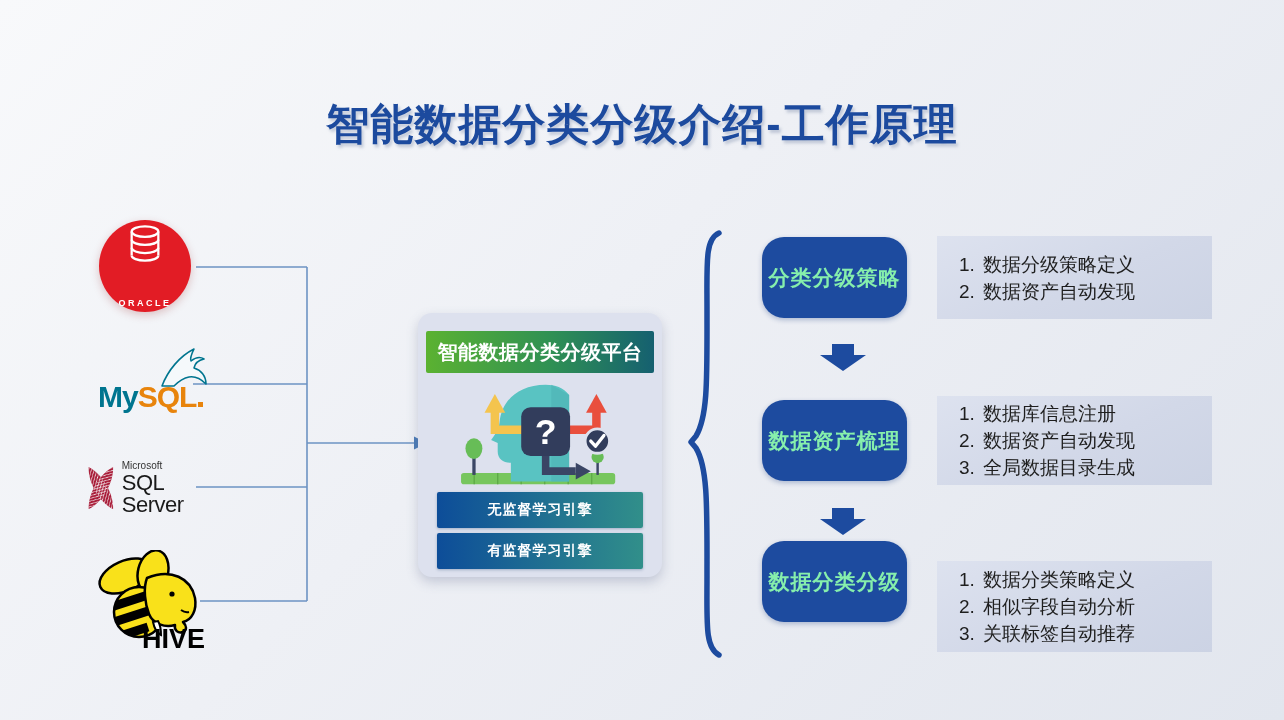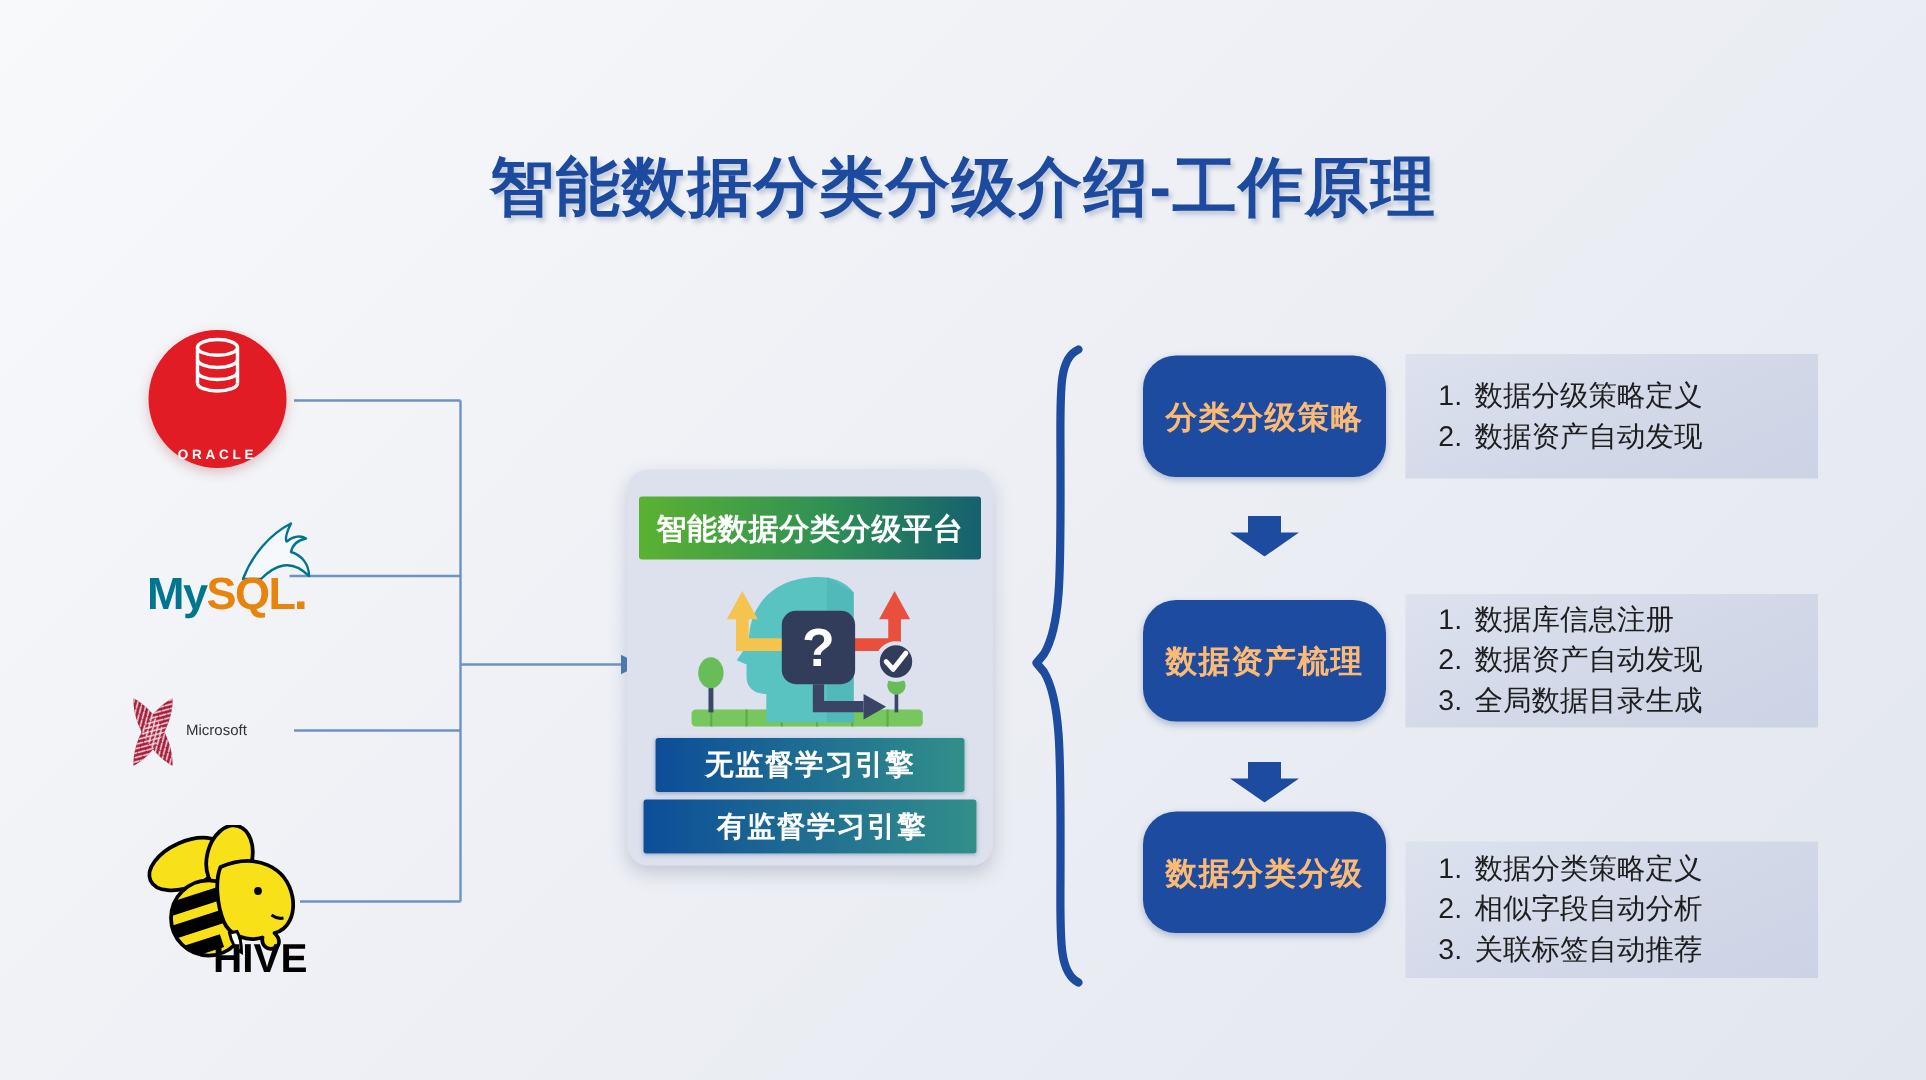--- a/index.html
+++ b/index.html
@@ -44,32 +44,32 @@
     position:absolute;left:8px;right:8px;top:18px;height:42px;border-radius:2px;
     background:linear-gradient(90deg,#5bb231 0%,#2f9054 55%,#156070 100%);
     display:flex;align-items:center;justify-content:center;
     color:#fff;font-size:20px;font-weight:700;letter-spacing:.5px;
   }
   .card-illustration{position:absolute;left:28px;top:62px;}
   .engine-btn{
     position:absolute;left:50%;transform:translateX(-50%);width:206px;height:36px;border-radius:2px;
     background:linear-gradient(90deg,#0d4d99 0%,#318f8a 100%);
     display:flex;align-items:center;justify-content:center;
-    color:#fff;font-size:19px;font-weight:700;letter-spacing:1px;
+    color:#fff;font-size:14px;font-weight:700;letter-spacing:1px;
     box-shadow:0 1px 3px rgba(20,60,110,.3);
   }
   .engine-btn.e1{top:179px;}
-  .engine-btn.e2{top:220px;padding-left:16px;}
+  .engine-btn.e2{top:220px;}
   
   .brace{position:absolute;left:683px;top:228px;}
   
   .step-box{
-    position:absolute;left:762px;width:162px;border-radius:22px;background:#1d4b9f;
+    position:absolute;left:762px;width:145px;border-radius:22px;background:#1d4b9f;
     display:flex;align-items:center;justify-content:center;
-    color:#fdba74;font-size:21px;font-weight:700;letter-spacing:1px;
+    color:#86efac;font-size:21px;font-weight:700;letter-spacing:1px;
     box-shadow:0 2px 5px rgba(25,60,130,.3);
   }
   .gray-box{
     position:absolute;left:937px;width:275px;background:#d3d9e8;
     display:flex;align-items:center;
     background:linear-gradient(155deg,#dde2ef 0%,#d2d8e8 55%,#ccd3e4 100%);
   }
   .step-list{
     margin:0;padding:0 0 0 43px;color:#1e1e1e;font-size:19px;line-height:27px;
   }
@@ -140,20 +140,21 @@
       </defs>
       <g>
         <path d="M18 1 C 9 15 9 39 18 53 C 27 39 27 15 18 1 Z" transform="rotate(30 18 27)" fill="#a91e3a"></path>
         <path d="M18 1 C 9 15 9 39 18 53 C 27 39 27 15 18 1 Z" transform="rotate(-30 18 27)" fill="#a91e3a"></path>
         <path d="M18 1 C 9 15 9 39 18 53 C 27 39 27 15 18 1 Z" transform="rotate(30 18 27)" fill="url(#hatch)"></path>
         <path d="M18 1 C 9 15 9 39 18 53 C 27 39 27 15 18 1 Z" transform="rotate(-30 18 27)" fill="url(#hatch)"></path>
       </g>
     </svg>
     <div class="sqlserver-text">
       <span class="sqlserver-ms">Microsoft</span>
+      <span class="sqlserver-main">SQL Server</span>
     </div>
   </div>
 
   <div class="hive">
     <svg width="112" height="102" viewBox="0 0 112 102">
 
       <ellipse cx="30" cy="26" rx="27" ry="15" transform="rotate(-24 30 26)" fill="#f9e11a" stroke="#000" stroke-width="2.5"></ellipse>
       <ellipse cx="58" cy="22" rx="15" ry="22" transform="rotate(14 58 22)" fill="#f9e11a" stroke="#000" stroke-width="2.5"></ellipse>
 
       <g>

